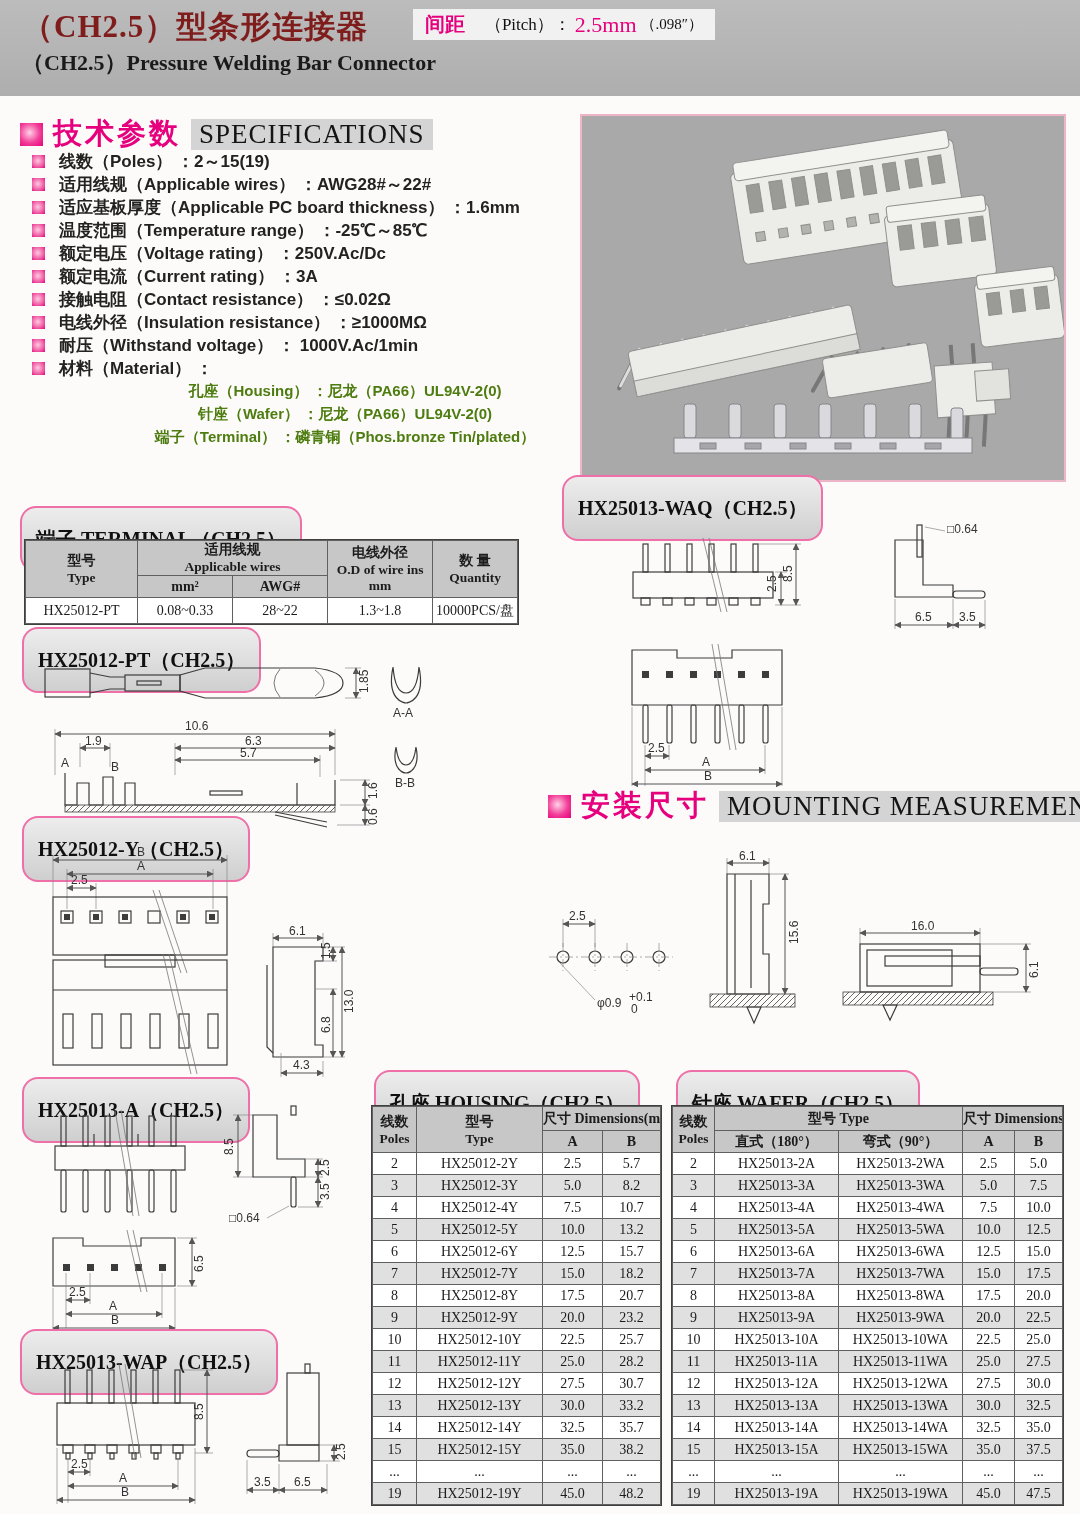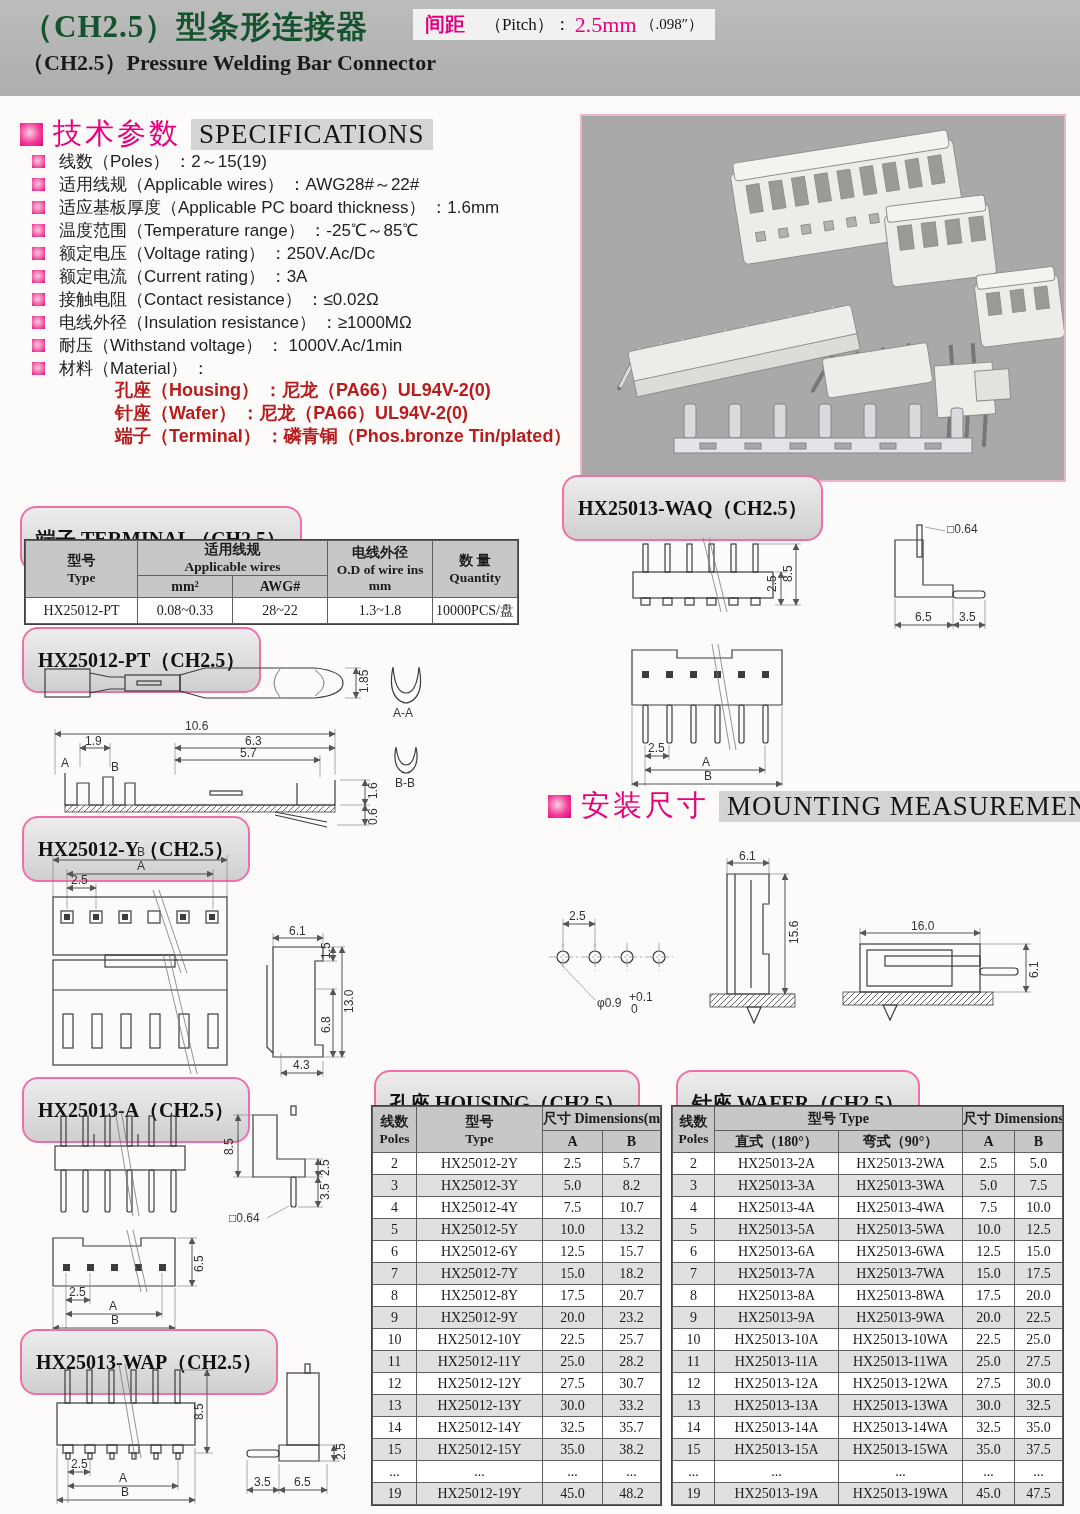--- a/index.html
+++ b/index.html
@@ -3,47 +3,47 @@
 <meta charset="utf-8">
 <style>
   html,body{margin:0;padding:0;}
   body{width:1080px;height:1514px;position:relative;background:#fdfbfa;
        font-family:"Liberation Sans",sans-serif;overflow:hidden;}
   .abs{position:absolute;}
   
   .band{position:absolute;left:0;top:0;width:1080px;height:96px;
         background:linear-gradient(#bcbcbc,#aeaeae);}
   .title-cn{position:absolute;left:22px;top:6px;font-size:31px;font-weight:bold;
-            color:#14532d;letter-spacing:1px;font-family:"Liberation Serif",serif;}
+            color:#7f1d1d;letter-spacing:1px;font-family:"Liberation Serif",serif;}
   .subtitle{position:absolute;left:22px;top:48px;font-size:22px;font-weight:bold;
             color:#1a1a1a;font-family:"Liberation Serif",serif;}
   .pitch-box{position:absolute;left:413px;top:9px;width:302px;height:31px;
              background:#f1f1f1;display:flex;align-items:center;justify-content:center;
              gap:4px;white-space:nowrap;}
   .pitch-cn{color:#e6007e;font-weight:bold;font-size:20px;}
   .pitch-en{color:#111;font-size:17px;font-family:"Liberation Serif",serif;margin-left:16px;}
   .pitch-val{color:#e6007e;font-size:22px;font-family:"Liberation Serif",serif;}
   .pitch-in{color:#111;font-size:15px;font-family:"Liberation Serif",serif;}
   
   .sec-head{position:absolute;display:flex;align-items:center;gap:10px;white-space:nowrap;}
   .bullet-lg{width:23px;height:23px;flex:0 0 23px;
              background:radial-gradient(circle at 42% 42%,#ffd2e8 0%,#f23d97 55%,#e6007e 100%);}
-  .head-cn{font-size:29px;font-weight:normal;color:#e6007e;letter-spacing:3px;}
+  .head-cn{font-size:29px;font-weight:bold;color:#e6007e;letter-spacing:3px;}
   .head-en{font-size:27px;color:#141414;background:#d4d4d4;padding:0 8px;
            font-family:"Liberation Serif",serif;letter-spacing:1px;}
   
   .spec-list{position:absolute;left:30px;top:150px;width:545px;}
-  .spec-item{position:relative;padding-left:29px;font-size:17px;font-weight:normal;
+  .spec-item{position:relative;padding-left:29px;font-size:17px;font-weight:bold;
              color:#222;line-height:23px;white-space:nowrap;}
   .spec-item::before{content:"";position:absolute;left:2px;top:5px;width:13px;height:13px;
              background:radial-gradient(circle at 45% 45%,#ffc9e2 0%,#ef5ca4 60%,#e6007e 100%);
              outline:1px solid #d univ6;}
   .material-list{position:absolute;left:30px;top:379px;width:545px;}
-  .material-line{padding-left:85px;font-size:18px;font-weight:bold;color:#b91c1c;
-             line-height:23px;white-space:nowrap;}
+  .material-line{padding-left:85px;font-size:15px;font-weight:bold;color:#4d7c0f;
+             line-height:23px;white-space:nowrap;text-align:center;}
   
   .photo{position:absolute;left:580px;top:114px;width:486px;height:368px;
          background:#a9a9a9;border:2px solid #eeb4c8;box-sizing:border-box;}
   
   .pill{position:absolute;border:2px solid #ef6fa8;border-radius:16px;
         background:linear-gradient(#ededed,#cfcfcf);
         font-family:"Liberation Serif",serif;font-weight:bold;font-size:20px;color:#101010;
         padding:18px 14px;white-space:nowrap;line-height:26px;}
   
   table.dtable{position:absolute;border-collapse:collapse;background:#fff;

